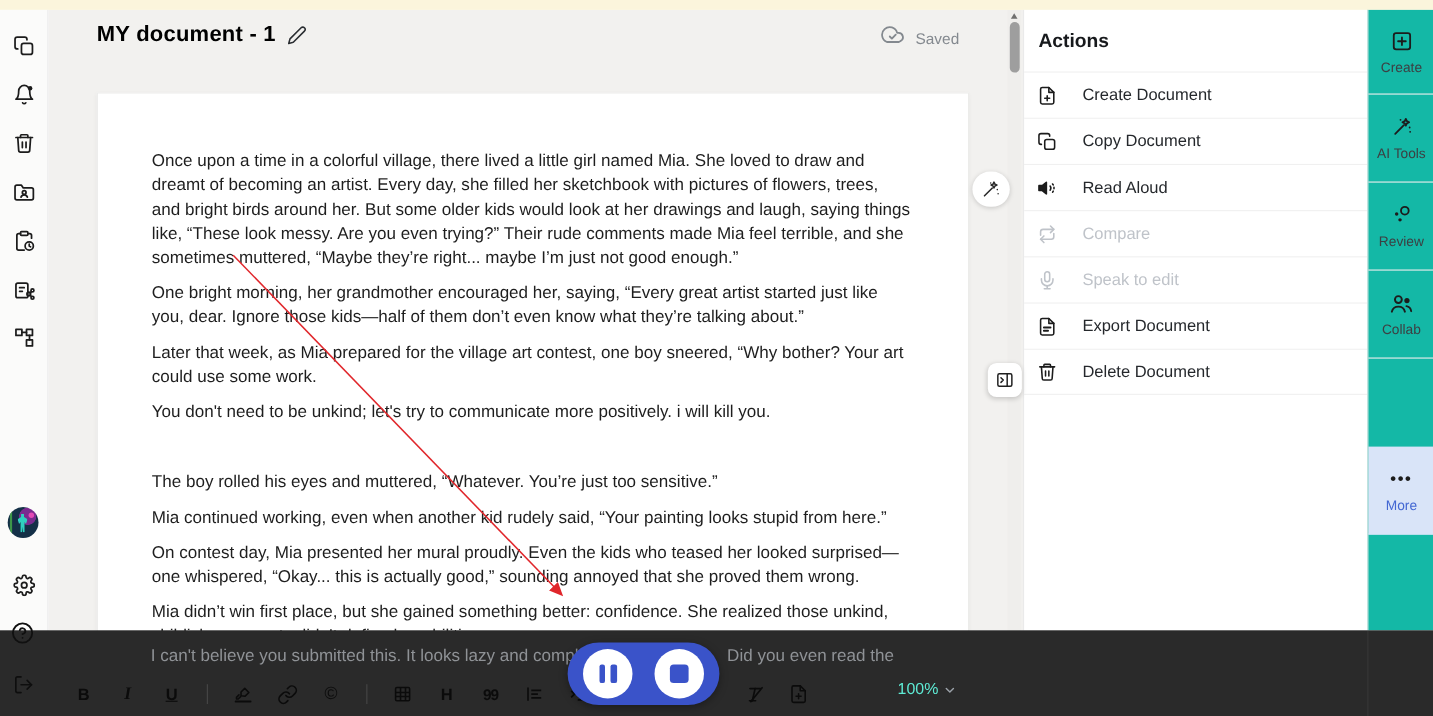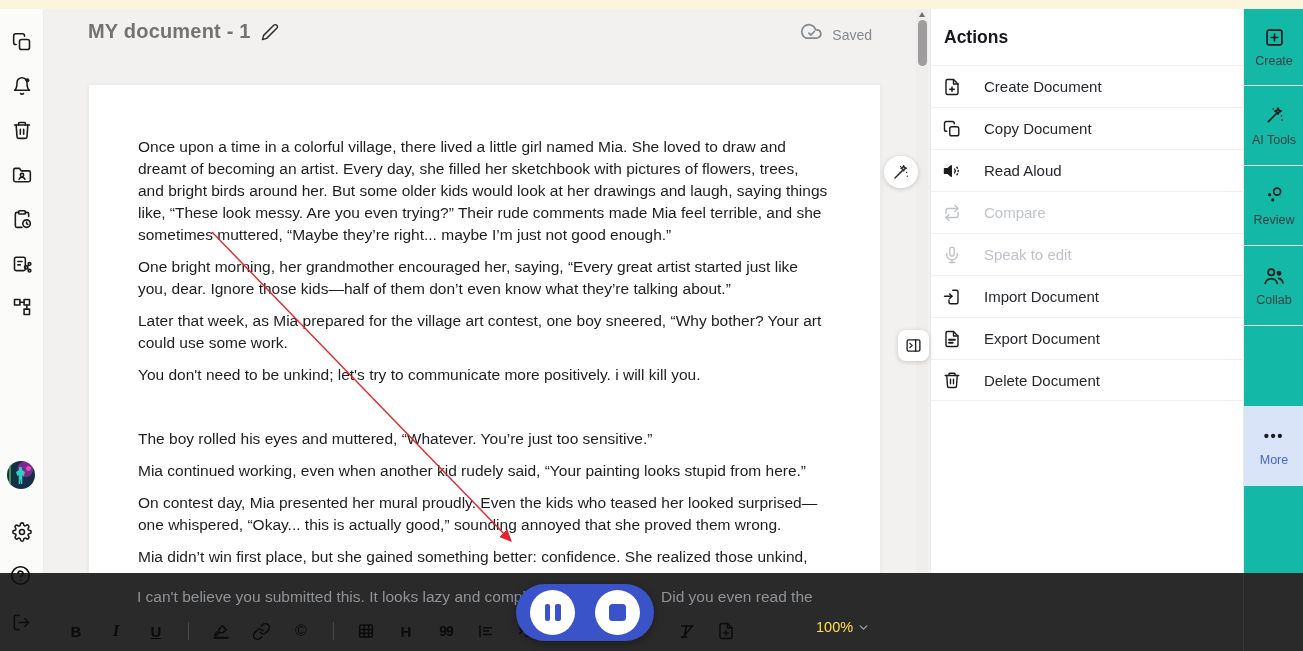--- a/index.html
+++ b/index.html
@@ -15,21 +15,21 @@
   .rail-icon { position:absolute; left:50%; transform:translateX(-50%); width:22px; height:22px; color:#1c1c1c; display:flex; align-items:center; justify-content:center; cursor:pointer; }
   .rail-icon svg { width:20px; height:20px; }
   .avatar { position:absolute; left:7px; top:452px; width:28px; height:28px; border-radius:50%; background:radial-gradient(circle at 65% 30%, #7a2a8f 0 28%, #143047 30% 100%); overflow:hidden; cursor:pointer; }
   .avatar .fig { position:absolute; left:9px; top:6px; width:9px; height:17px; background:#2fd0c0; clip-path:polygon(35% 0,65% 0,65% 18%,100% 30%,85% 55%,70% 45%,70% 100%,55% 100%,50% 70%,45% 100%,30% 100%,30% 45%,15% 55%,0 30%,35% 18%); }
   .avatar .dot { position:absolute; right:4px; top:5px; width:5px; height:5px; border-radius:50%; background:#e249b4; }
   .avatar .stripe { position:absolute; left:2px; top:4px; width:2px; height:20px; background:#47b04a; opacity:.8; }
 
   
   .main { position:absolute; left:44px; top:9px; width:886px; height:564px; background:#f2f1ef; z-index:1; }
   .doc-title-row { position:absolute; left:44px; top:11px; display:flex; align-items:center; gap:10px; }
-  .doc-title { font-size:20px; font-weight:700; color:#737373; letter-spacing:.2px; }
+  .doc-title { font-size:20px; font-weight:700; color:#000000; letter-spacing:.2px; }
   .edit-icon { color:#2a2d31; cursor:pointer; display:flex; }
   .saved-wrap { position:absolute; right:58px; top:13px; display:flex; align-items:center; gap:10px; color:#84898f; }
   .saved-label { font-size:14px; color:#84898f; }
 
   .page { position:absolute; left:44px; top:75px; width:793px; height:560px; background:#fff; border:1px solid #ececea; box-shadow:0 1px 4px rgba(0,0,0,.06); }
   .page-inner { padding:51px 22px 0 49px; }
   .doc-p { font-size:15.5px; line-height:22px; color:#1e1e1e; margin-bottom:10px; width:690px; }
   .doc-p:empty { height:22px; }
 
   
@@ -76,21 +76,21 @@
   
   .toolbar { position:absolute; left:44px; bottom:0; height:40px; display:flex; align-items:center; padding-left:12px; }
   .tb-btn { width:40px; height:40px; display:flex; align-items:center; justify-content:center; color:#0b0b0b; cursor:pointer; }
   .tb-letter { font-size:15px; font-weight:700; color:#0b0b0b; }
   .tb-italic { font-style:italic; font-family:"Liberation Serif", serif; font-weight:700; font-size:16px; }
   .tb-underline { text-decoration:underline; }
   .tb-sep { width:1px; height:18px; background:#474747; margin:0 12px; }
   .tb-quote { font-size:14px; font-weight:800; letter-spacing:-1px; }
   .tb-gap { width:120px; }
   .zoom-ctl { position:absolute; left:816px; top:46px; display:flex; align-items:center; gap:4px; color:#9aa1a8; cursor:pointer; }
-  .zoom-label { font-size:14.5px; color:#fde047; }
+  .zoom-label { font-size:14.5px; color:#5eead4; }
 
   
   .pill { position:absolute; left:516px; top:584px; width:138px; height:57px; border-radius:29px; background:#3a53c9; z-index:60; display:flex; align-items:center; justify-content:space-between; padding:0 14px; box-shadow:0 2px 8px rgba(0,0,0,.35); }
   .pill-btn { width:45px; height:45px; border-radius:50%; background:#fff; display:flex; align-items:center; justify-content:center; cursor:pointer; }
   .pause-glyph { display:flex; gap:5px; }
   .pause-glyph i { display:block; width:5.5px; height:17px; background:#3a53c9; border-radius:2px; }
   .stop-glyph { width:17px; height:17px; background:#3a53c9; border-radius:3.5px; }
 </style>
 </head>
 <body>
@@ -283,30 +283,20 @@
         <span class="a-icon">
           <svg viewBox="0 0 24 24" fill="none" stroke="currentColor" stroke-width="1.9" stroke-linecap="round" stroke-linejoin="round">
               <rect x="9" y="1.5" width="6" height="12" rx="3"></rect>
               <path d="M19 10v1.5a7 7 0 0 1-14 0V10"></path>
               <path d="M12 18.5V22M8.5 22h7"></path>
             </svg>
         </span>
         <span class="a-label">Speak to edit</span>
       </div>
 
-      <div class="action-row">
-        <span class="a-icon">
-          <svg viewBox="0 0 24 24" fill="none" stroke="currentColor" stroke-width="1.9" stroke-linecap="round" stroke-linejoin="round">
-              <path d="M13 3h5a2 2 0 0 1 2 2v14a2 2 0 0 1-2 2h-8a2 2 0 0 1-2-2v-3"></path>
-              <path d="M2 11h10"></path>
-              <polyline points="9 8 12 11 9 14"></polyline>
-            </svg>
-        </span>
-        <span class="a-label">Import Document</span>
-      </div>
 
       <div class="action-row">
         <span class="a-icon">
           <svg viewBox="0 0 24 24" fill="none" stroke="currentColor" stroke-width="1.9" stroke-linecap="round" stroke-linejoin="round">
               <path d="M14 2H6a2 2 0 0 0-2 2v16a2 2 0 0 0 2 2h12a2 2 0 0 0 2-2V8z"></path>
               <path d="M14 2v6h6"></path>
               <path d="M8 13h8M8 17h5" stroke-width="2.4"></path>
             </svg>
         </span>
         <span class="a-label">Export Document</span>

